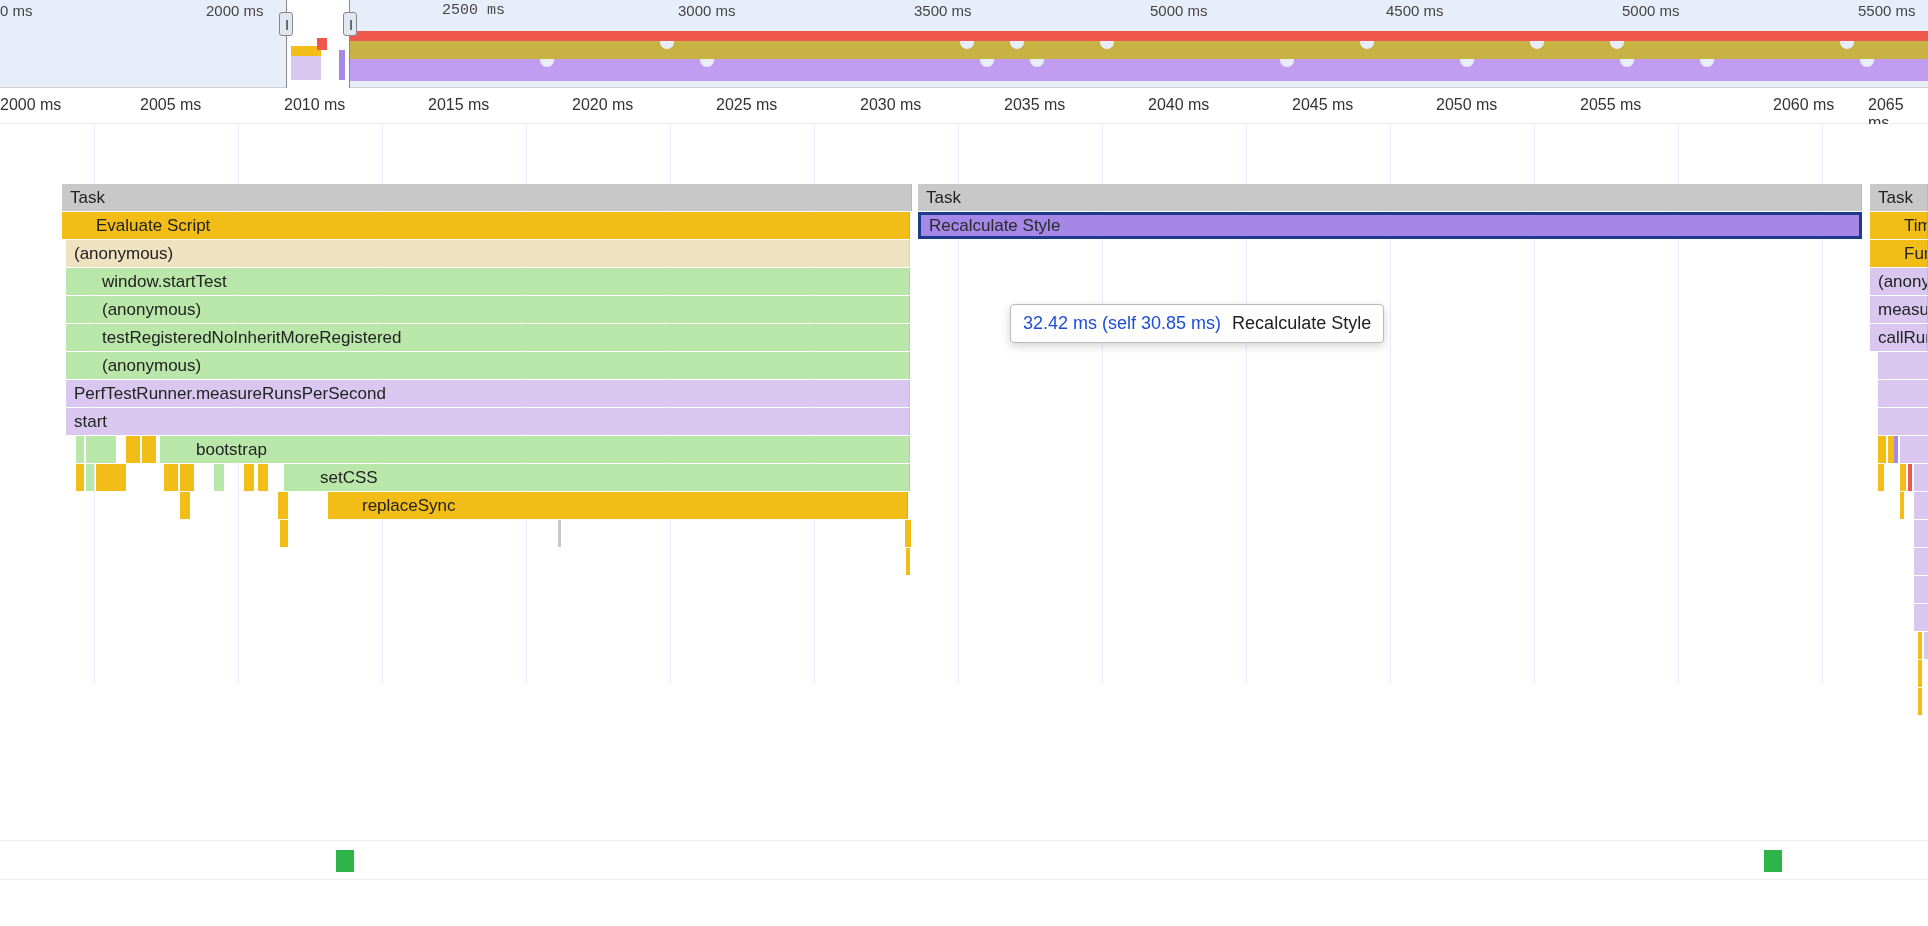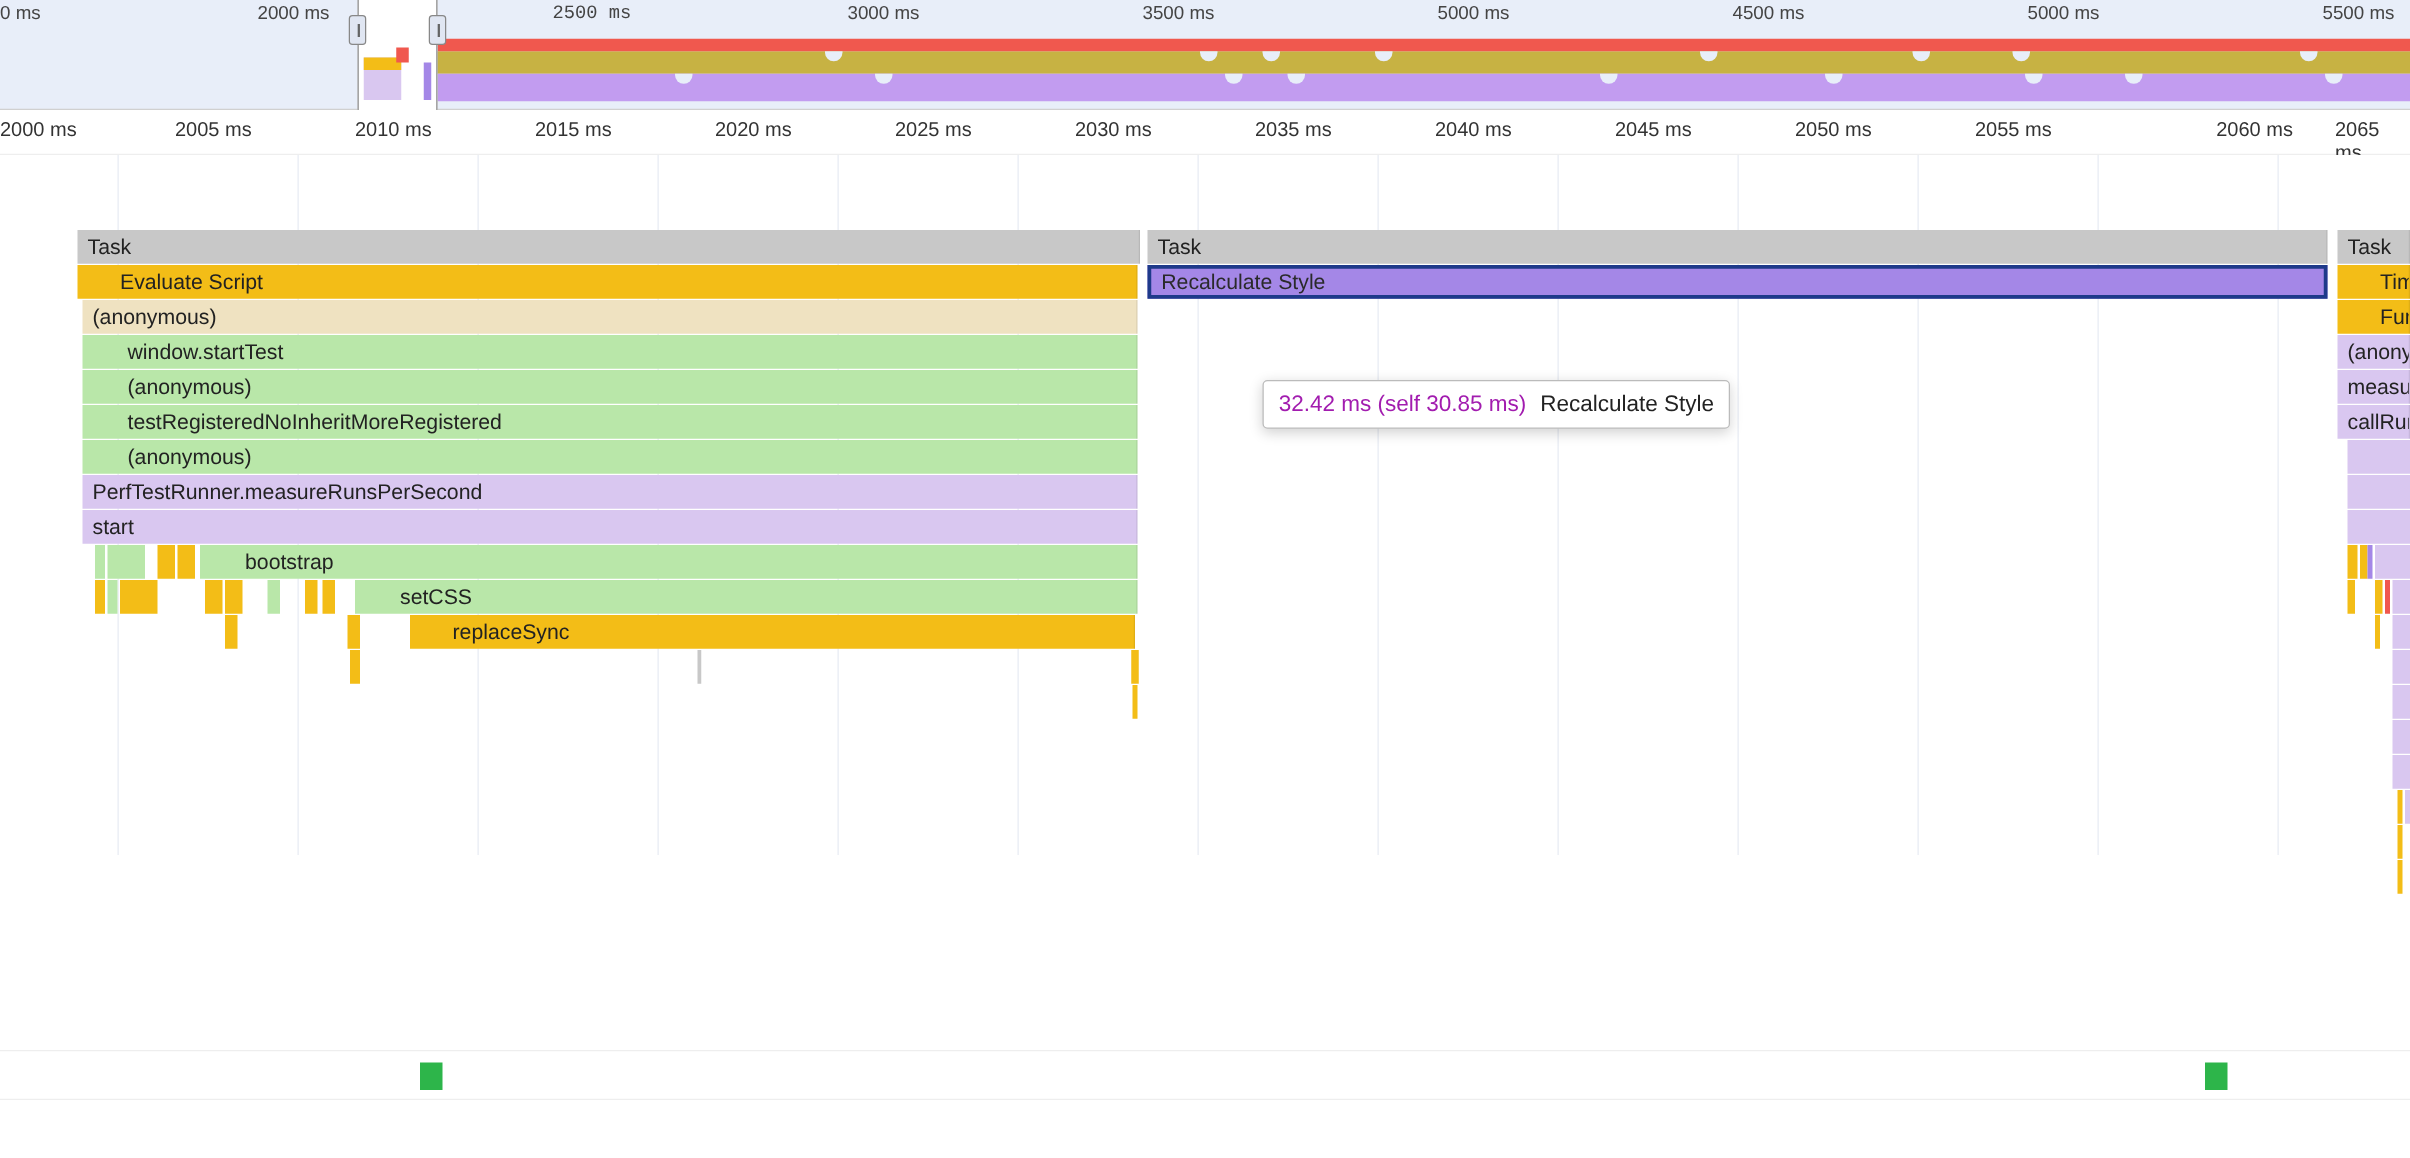--- a/index.html
+++ b/index.html
@@ -58,21 +58,21 @@
   .tooltip {
     position: absolute;
     background: #fff;
     border: 1px solid #bbb;
     border-radius: 4px;
     padding: 8px 12px;
     font-size: 18px;
     box-shadow: 0 3px 10px rgba(0,0,0,0.18);
     white-space: nowrap;
   }
-  .tooltip .time { color: #a21caf; font-weight: 500; }
+  .tooltip .time { color: #1d4ed8; font-weight: 500; }
   .tooltip .name { color: #222; margin-left: 6px; }
   .footer-strip {
     position: absolute; left: 0; right: 0; height: 40px;
     border-top: 1px solid #eee; border-bottom: 1px solid #eee;
   }
   .footer-mark { position: absolute; width: 18px; height: 22px; background: #2db54a; top: 9px; }
   .slim { padding-left: 0; border-right: none; }
 </style>
 </head>
 <body>

